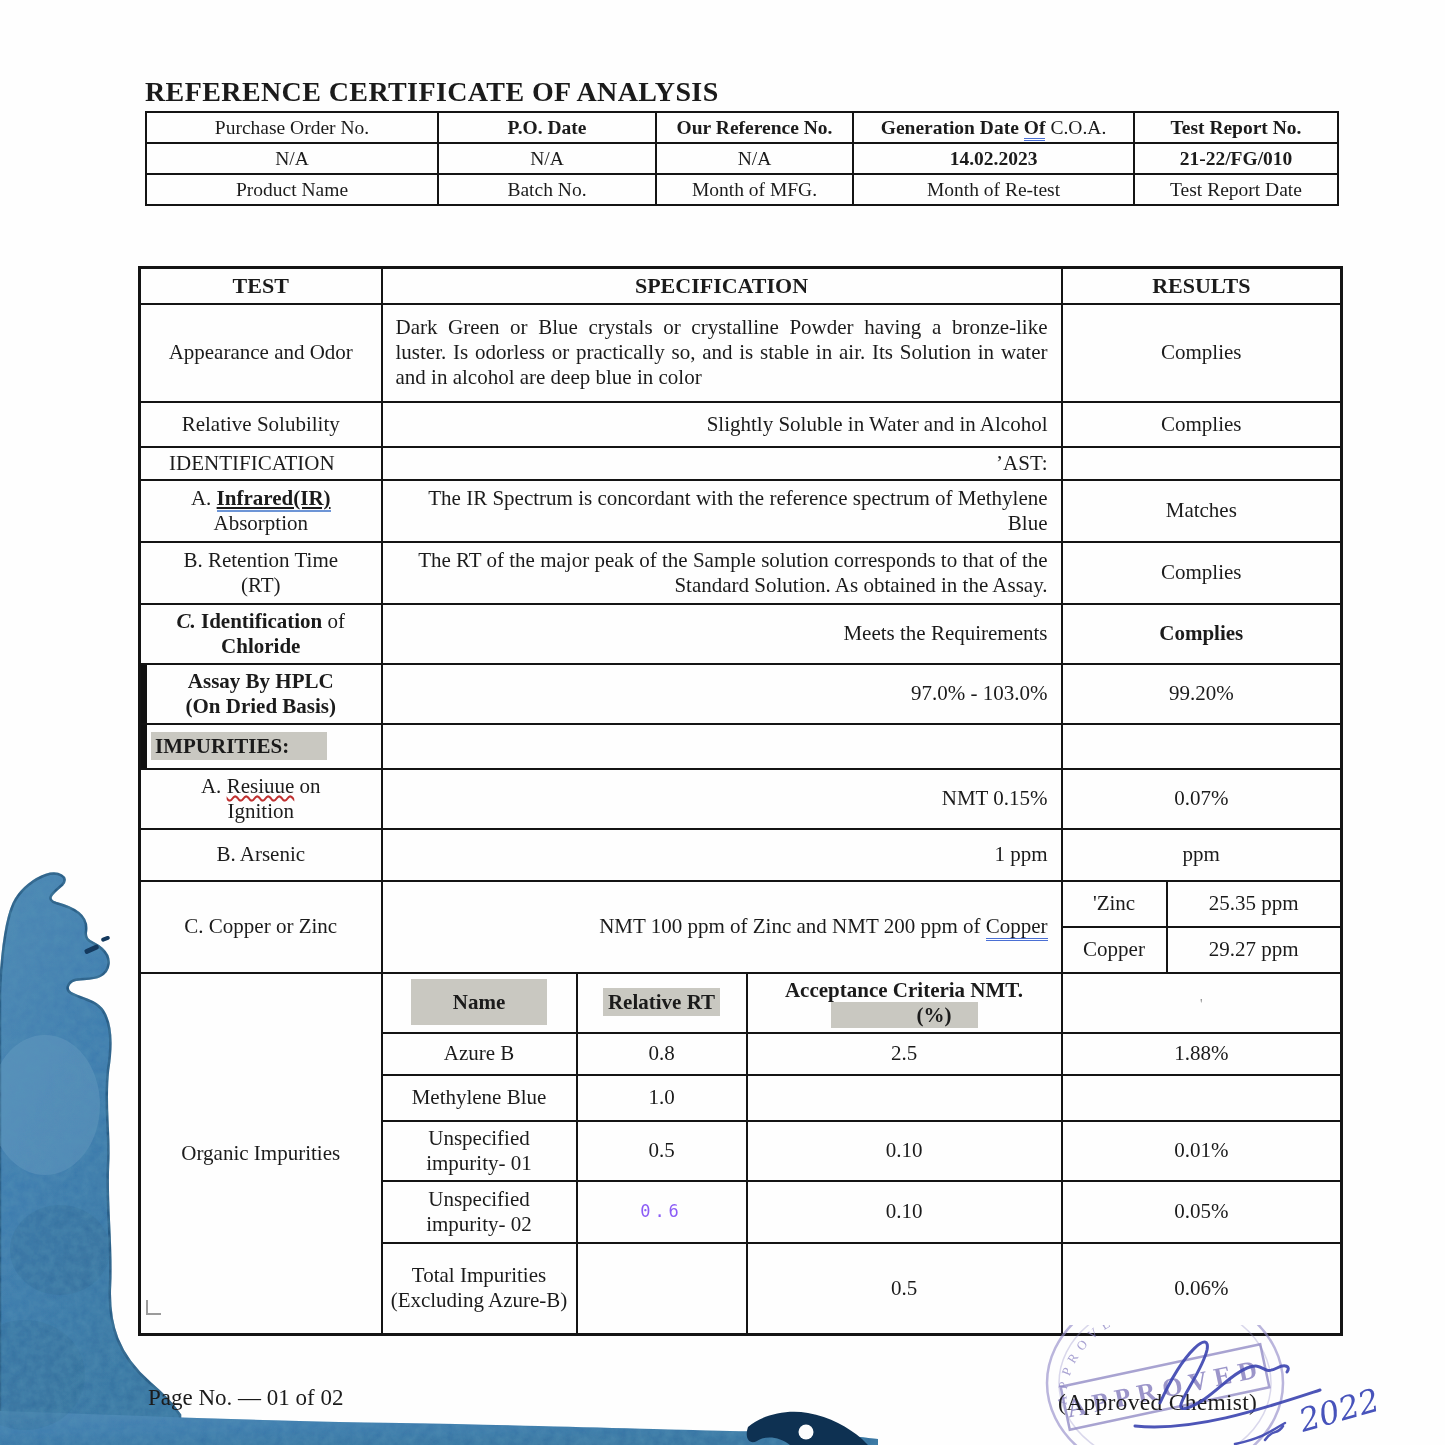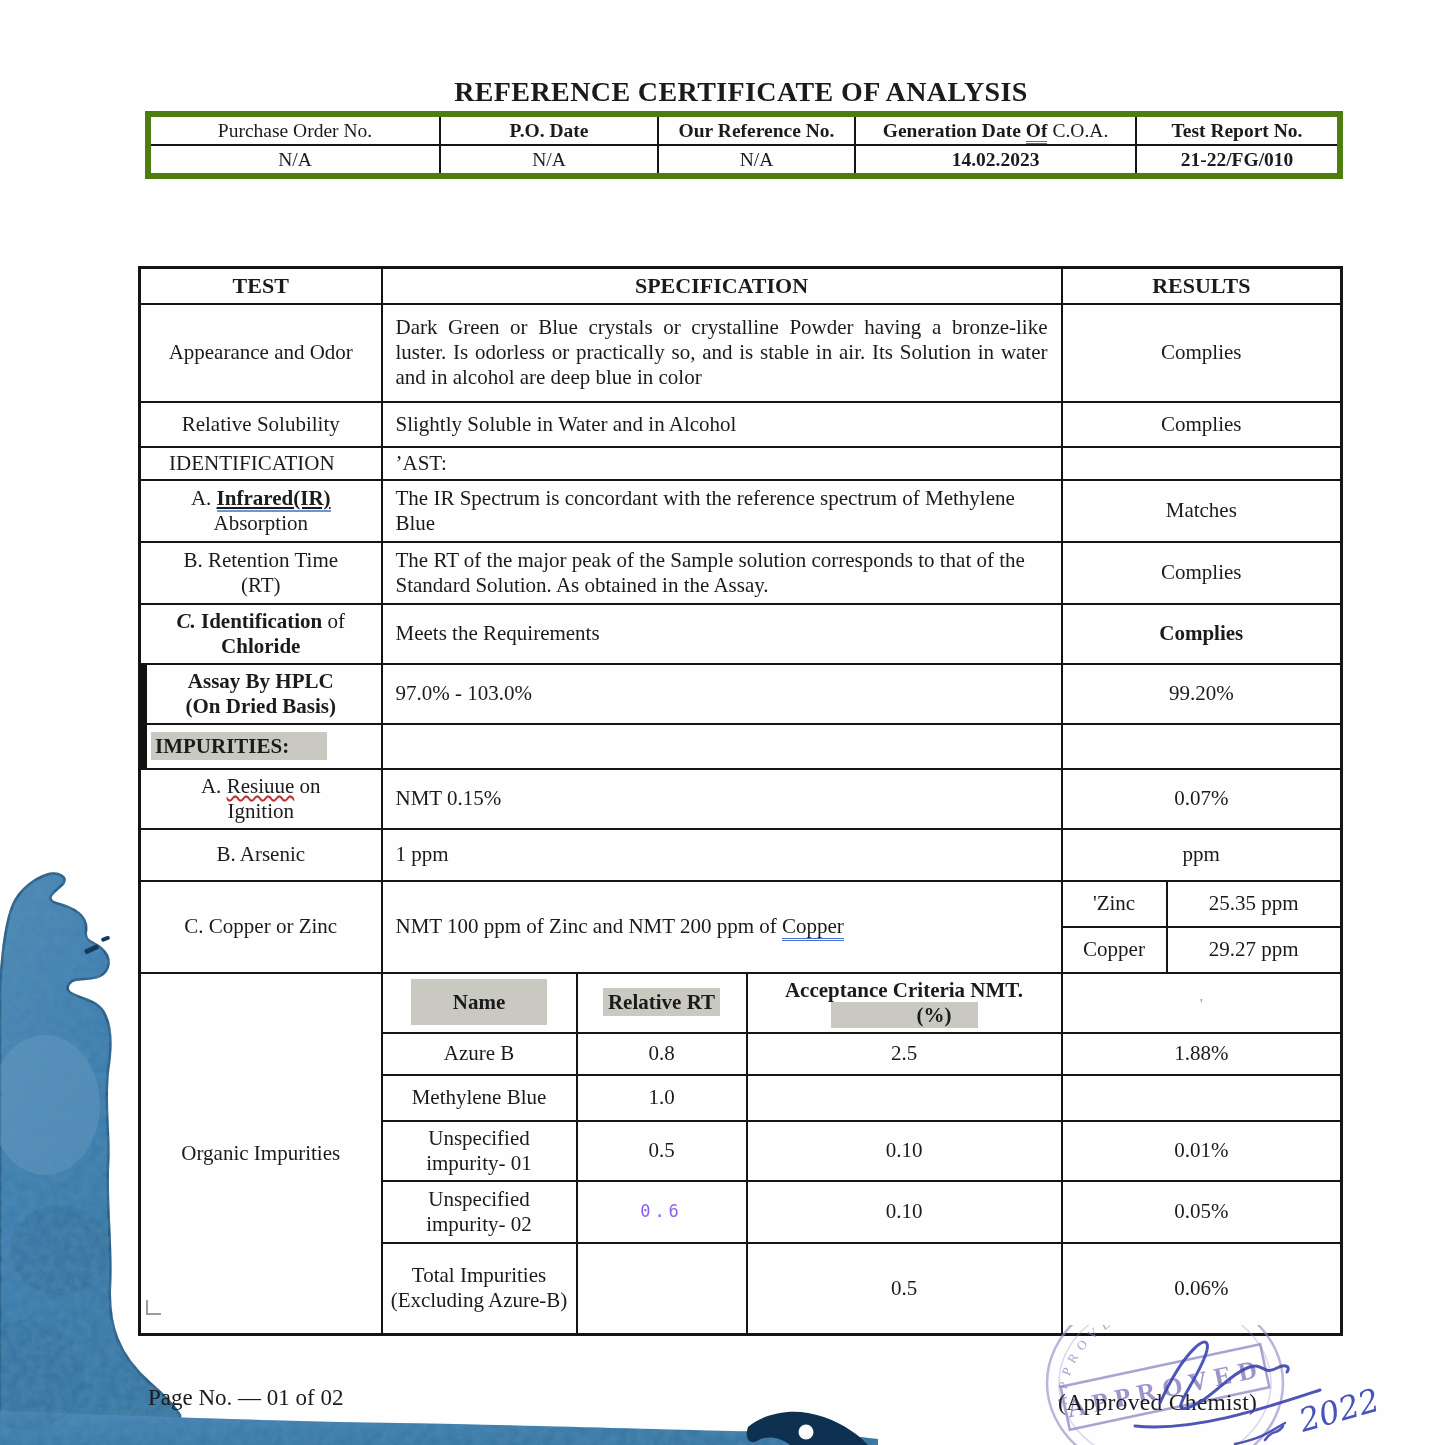--- a/index.html
+++ b/index.html
@@ -5,34 +5,34 @@
   *{box-sizing:border-box;}
   html,body{margin:0;padding:0;}
   body{
     width:1445px;height:1445px;position:relative;overflow:hidden;
     background:#fefefe;color:#1b1b1b;
     font-family:"Liberation Serif","DejaVu Serif",serif;
   }
   
   .title{
     position:absolute;left:145px;top:76px;width:1192px;
-    text-align:center;font-size:28px;font-weight:bold;letter-spacing:.4px;
+    font-size:28px;font-weight:bold;letter-spacing:.4px;
   }
   
   table{border-collapse:collapse;table-layout:fixed;}
   td{border:2px solid #141414;padding:1px 8px;text-align:center;vertical-align:middle;overflow:hidden;line-height:1.18;}
-  .toptable{position:absolute;left:145px;top:111px;width:1192px;font-size:19.5px;border:6px solid #4d7c0f;}
+  .toptable{position:absolute;left:145px;top:111px;width:1192px;font-size:19.5px;border:1px solid #4d7c0f;}
   .toptable td{height:31px;}
   .b{font-weight:bold;}
   .bi{font-weight:bold;font-style:italic;}
   .gap-r{margin-right:5px;}
   .gap-l{margin-left:5px;}
   .dbl-underline{border-bottom:3px double #4a6fd4;}
   .maintable{position:absolute;left:138px;top:266px;width:1202px;font-size:21px;border:3px solid #141414;}
-  .maintable td.spec{text-align:left;padding:3px 13px;}
+  .maintable td.spec{text-align:right;padding:3px 13px;}
   .maintable td.just{text-align:justify;}
   .hdr{font-weight:bold;font-size:22px;}
   .rh-head{height:36px}.rh-app{height:98px}.rh-sol{height:45px}.rh-id{height:33px}
   .rh-ir{height:62px}.rh-rt{height:62px}.rh-cl{height:60px}.rh-as{height:60px}
   .rh-imp{height:45px}.rh-res{height:60px}.rh-ars{height:52px}
   .rh-zn{height:46px}.rh-cu{height:46px}
   .rh-oh{height:60px}.rh-az{height:42px}.rh-mb{height:46px}.rh-u1{height:60px}.rh-u2{height:62px}.rh-tot{height:92px}
   .left-cell{text-align:left;}
   .thickbar{box-shadow:inset 6px 0 0 #111;}
   .hl{background:#c9c8c1;}
@@ -113,20 +113,27 @@
     </td>
     <td class="b">Test Report No.</td>
   </tr>
   <tr>
     <td>N/A</td>
     <td>N/A</td>
     <td>N/A</td>
     <td class="b">14.02.2023</td>
     <td class="b">21-22/FG/010</td>
   </tr>
+  <tr>
+    <td>Product Name</td>
+    <td>Batch No.</td>
+    <td>Month of MFG.</td>
+    <td>Month of Re-test</td>
+    <td>Test Report Date</td>
+  </tr>
 </tbody>
   </table>
 
 <table class="maintable">
   <colgroup>
     <col style="width:242px">
       <col style="width:195px">
       <col style="width:170px">
       <col style="width:315px">
       <col style="width:105px">

